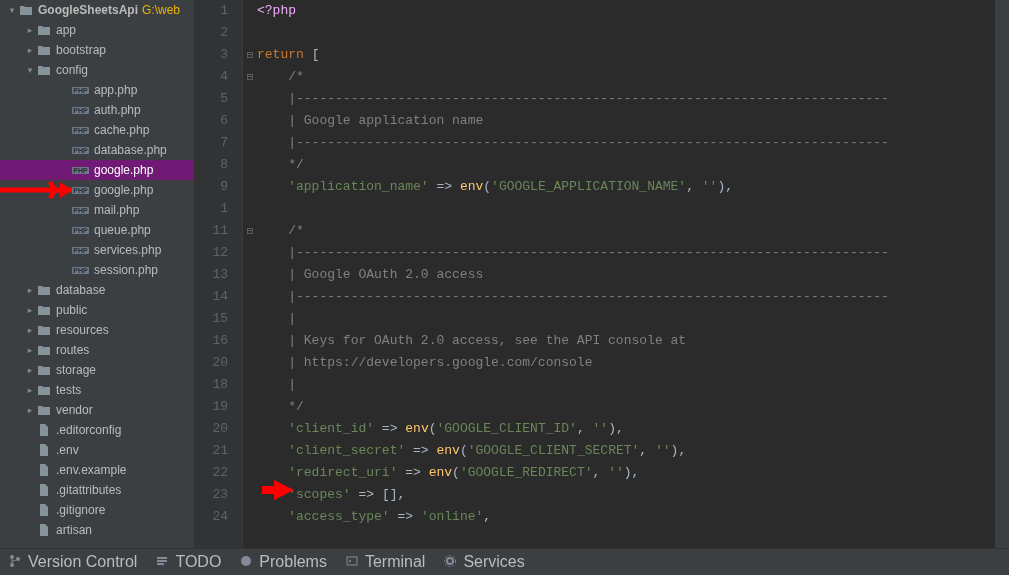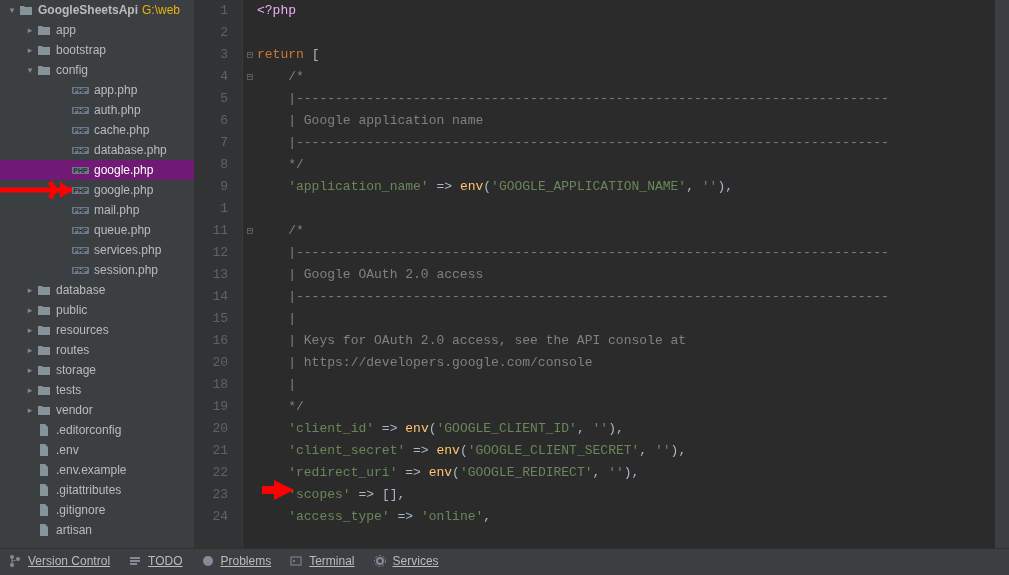--- a/index.html
+++ b/index.html
@@ -115,24 +115,24 @@
   background: #3c3f41;
   border-top: 1px solid #323232;
   display: flex;
   align-items: center;
   padding: 0 8px;
   gap: 18px;
   color: #bbb;
 }
 .bottom-bar .tab {
   display: flex;
+  align-items: center;
   gap: 6px;
   cursor: pointer;
-  font-size: 12px;
-  text-decoration: underline;
+  font-size: 16px;
 }
 .bottom-bar .tab .ticon { font-size: 12px; color: #889; }
 
 .arrow-annot {
   position: absolute;
   z-index: 50;
   pointer-events: none;
 }
 </style>
 </head>

